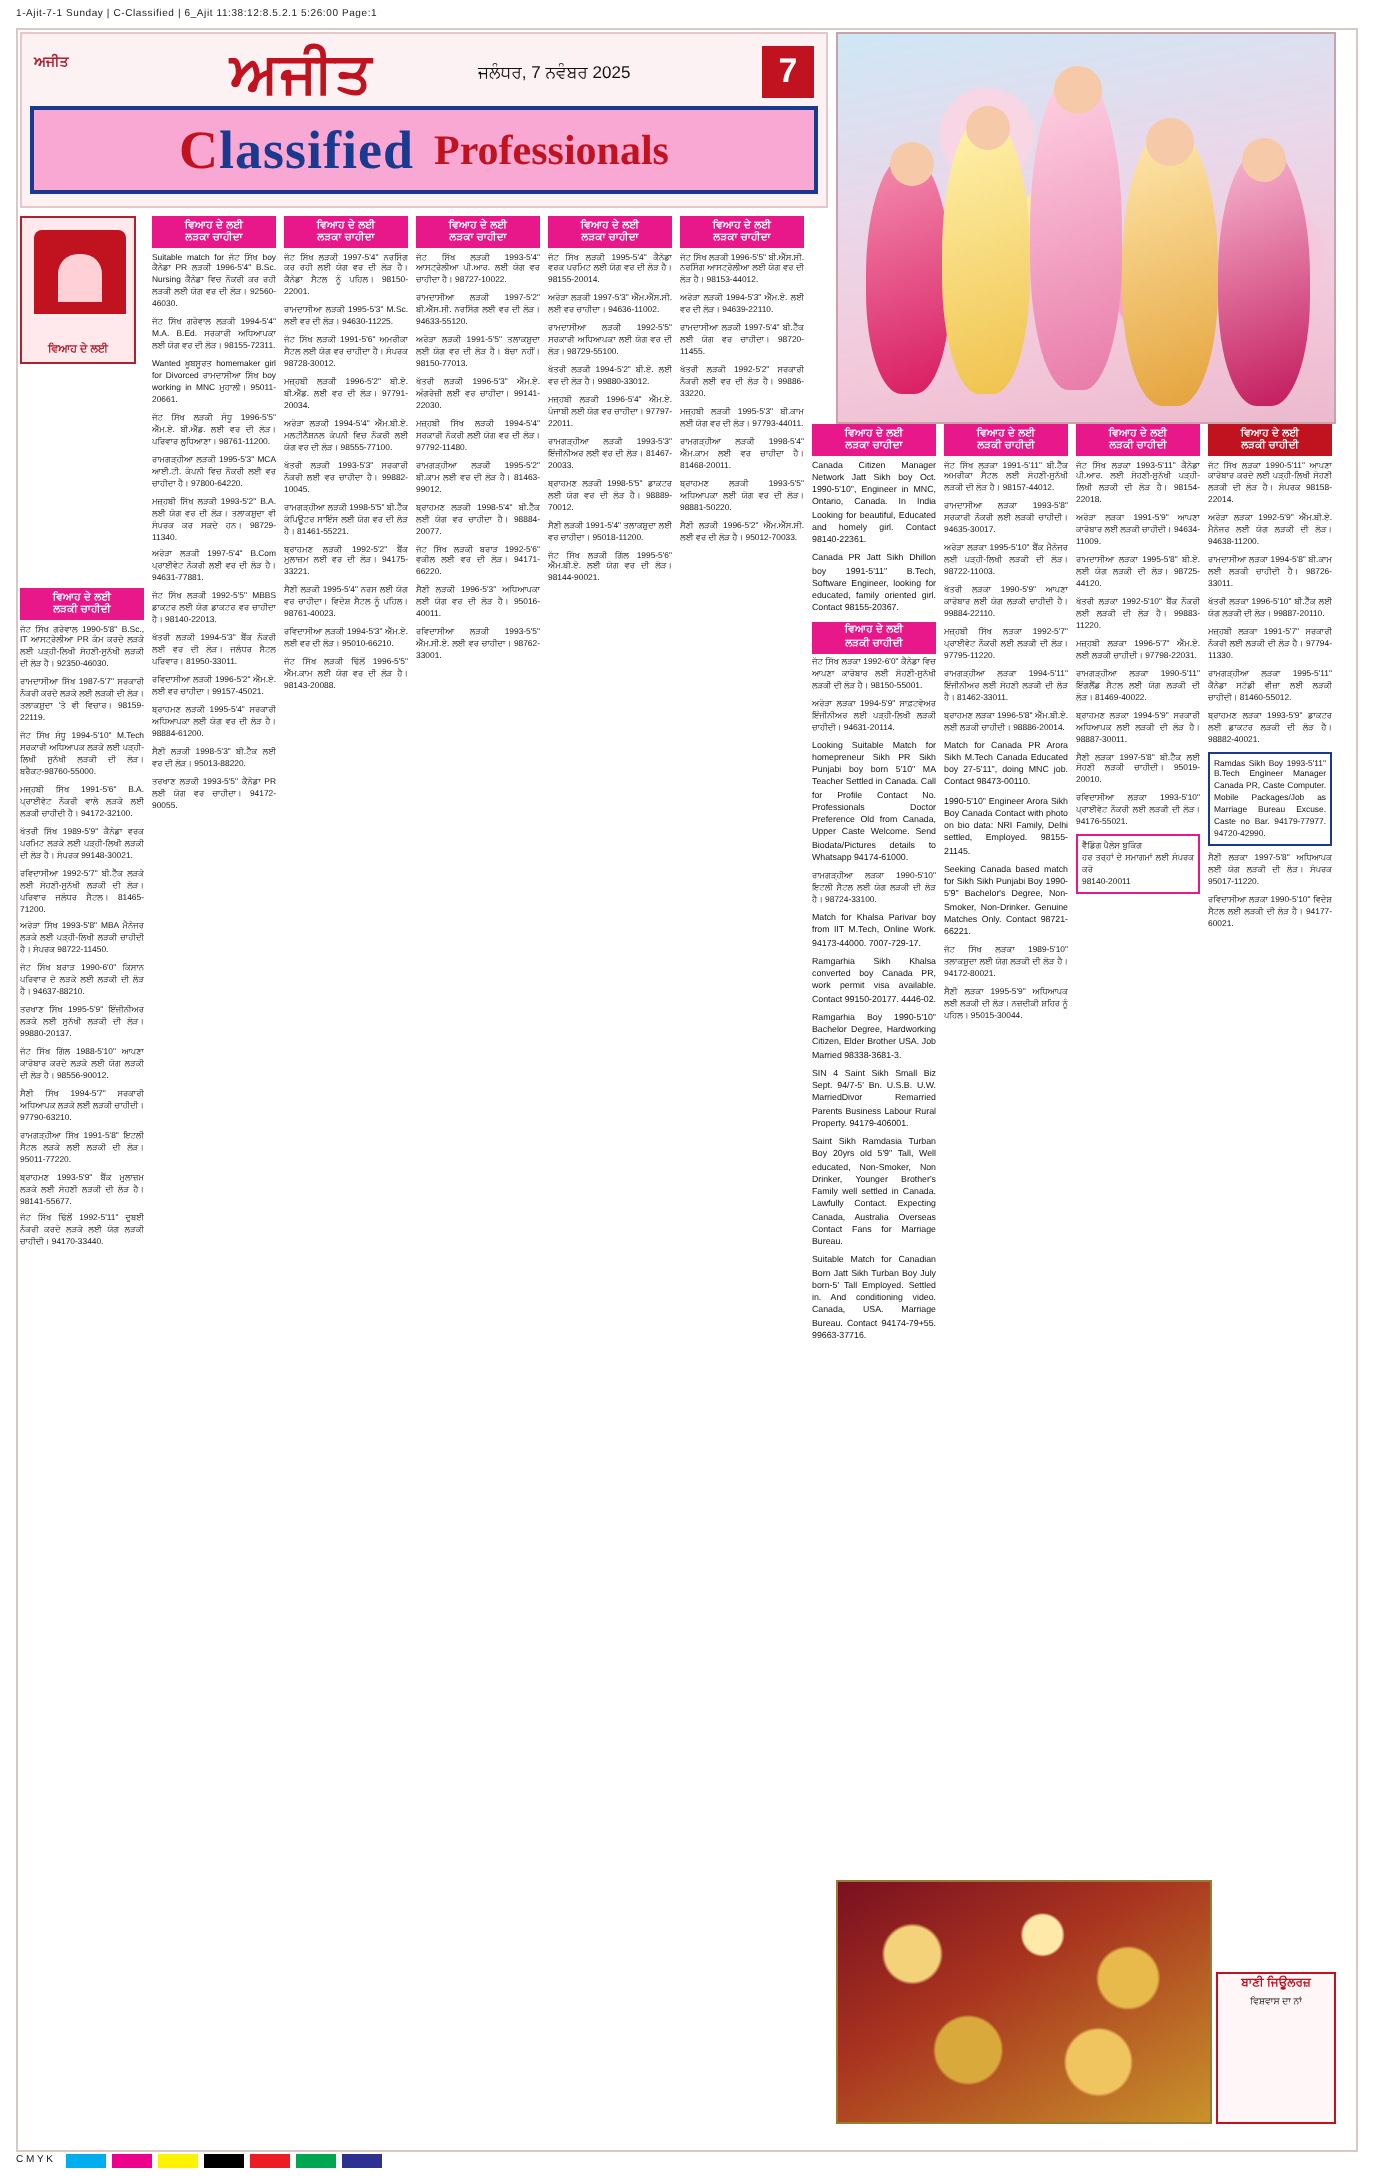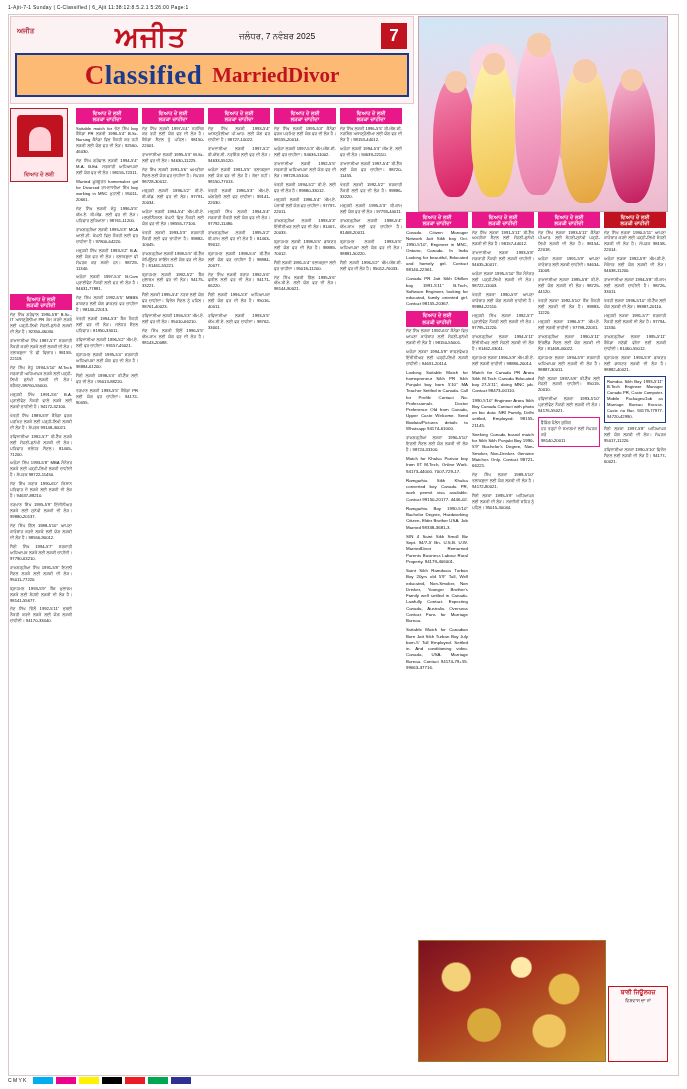--- a/index.html
+++ b/index.html
@@ -48,21 +48,21 @@
     position: absolute; left: 228px; top: 14px;
     font-size: 8.5px; color: #111;
   }
   .page-num {
     position: absolute; right: 6px; top: 6px;
     width: 26px; height: 26px; background: #c1121f; color: #fff;
     font-size: 17px; font-weight: bold; text-align: center; line-height: 26px;
   }
   .classified-band {
     position: absolute; left: 4px; top: 36px; width: 394px; height: 44px;
-    background: #fdba74;
+    background: #f9a8d4;
     border: 2px solid #1a3a8f;
     display: flex; align-items: center; justify-content: center;
     gap: 10px;
   }
   .cls-word1 {
     font-size: 27px; font-weight: bold; color: #1a3a8f;
     font-family: "Liberation Serif", serif; letter-spacing: .5px;
   }
   .cls-word1 .c-red { color: #c1121f; }
   .cls-word2 {
@@ -198,21 +198,21 @@
 
   <div class="page-frame"></div>
 
   <div class="masthead">
     <div class="ajit-tag">ਅਜੀਤ</div>
     <div class="ajit-logo">ਅਜੀਤ</div>
     <div class="date-line">ਜਲੰਧਰ, 7 ਨਵੰਬਰ 2025</div>
     <div class="page-num">7</div>
     <div class="classified-band">
       <span class="cls-word1"><span class="c-red">C</span><span>lassified</span></span>
-      <span class="cls-word2">MarriedDivor</span>
+      <span class="cls-word2">Professionals</span>
     </div>
   </div>
 
   <div class="hero-photo">
     <div class="fig" style="left:14px;top:60px;width:42px;height:120px;background:linear-gradient(160deg,#f48fb1,#d81b60);"></div>
     <div class="fig" style="left:52px;top:40px;width:44px;height:140px;background:linear-gradient(160deg,#fff3b0,#f0c24b);"></div>
     <div class="fig" style="left:96px;top:18px;width:46px;height:160px;background:linear-gradient(160deg,#ffd4e4,#e87aa8);"></div>
     <div class="fig" style="left:142px;top:46px;width:48px;height:140px;background:linear-gradient(160deg,#ffe9b0,#e4a23a);"></div>
     <div class="fig" style="left:190px;top:56px;width:46px;height:130px;background:linear-gradient(160deg,#f9bcd4,#c2185b);"></div>
     <div class="fig" style="left:26px;top:54px;width:22px;height:22px;border-radius:50%;background:#f6c9a8;"></div>

